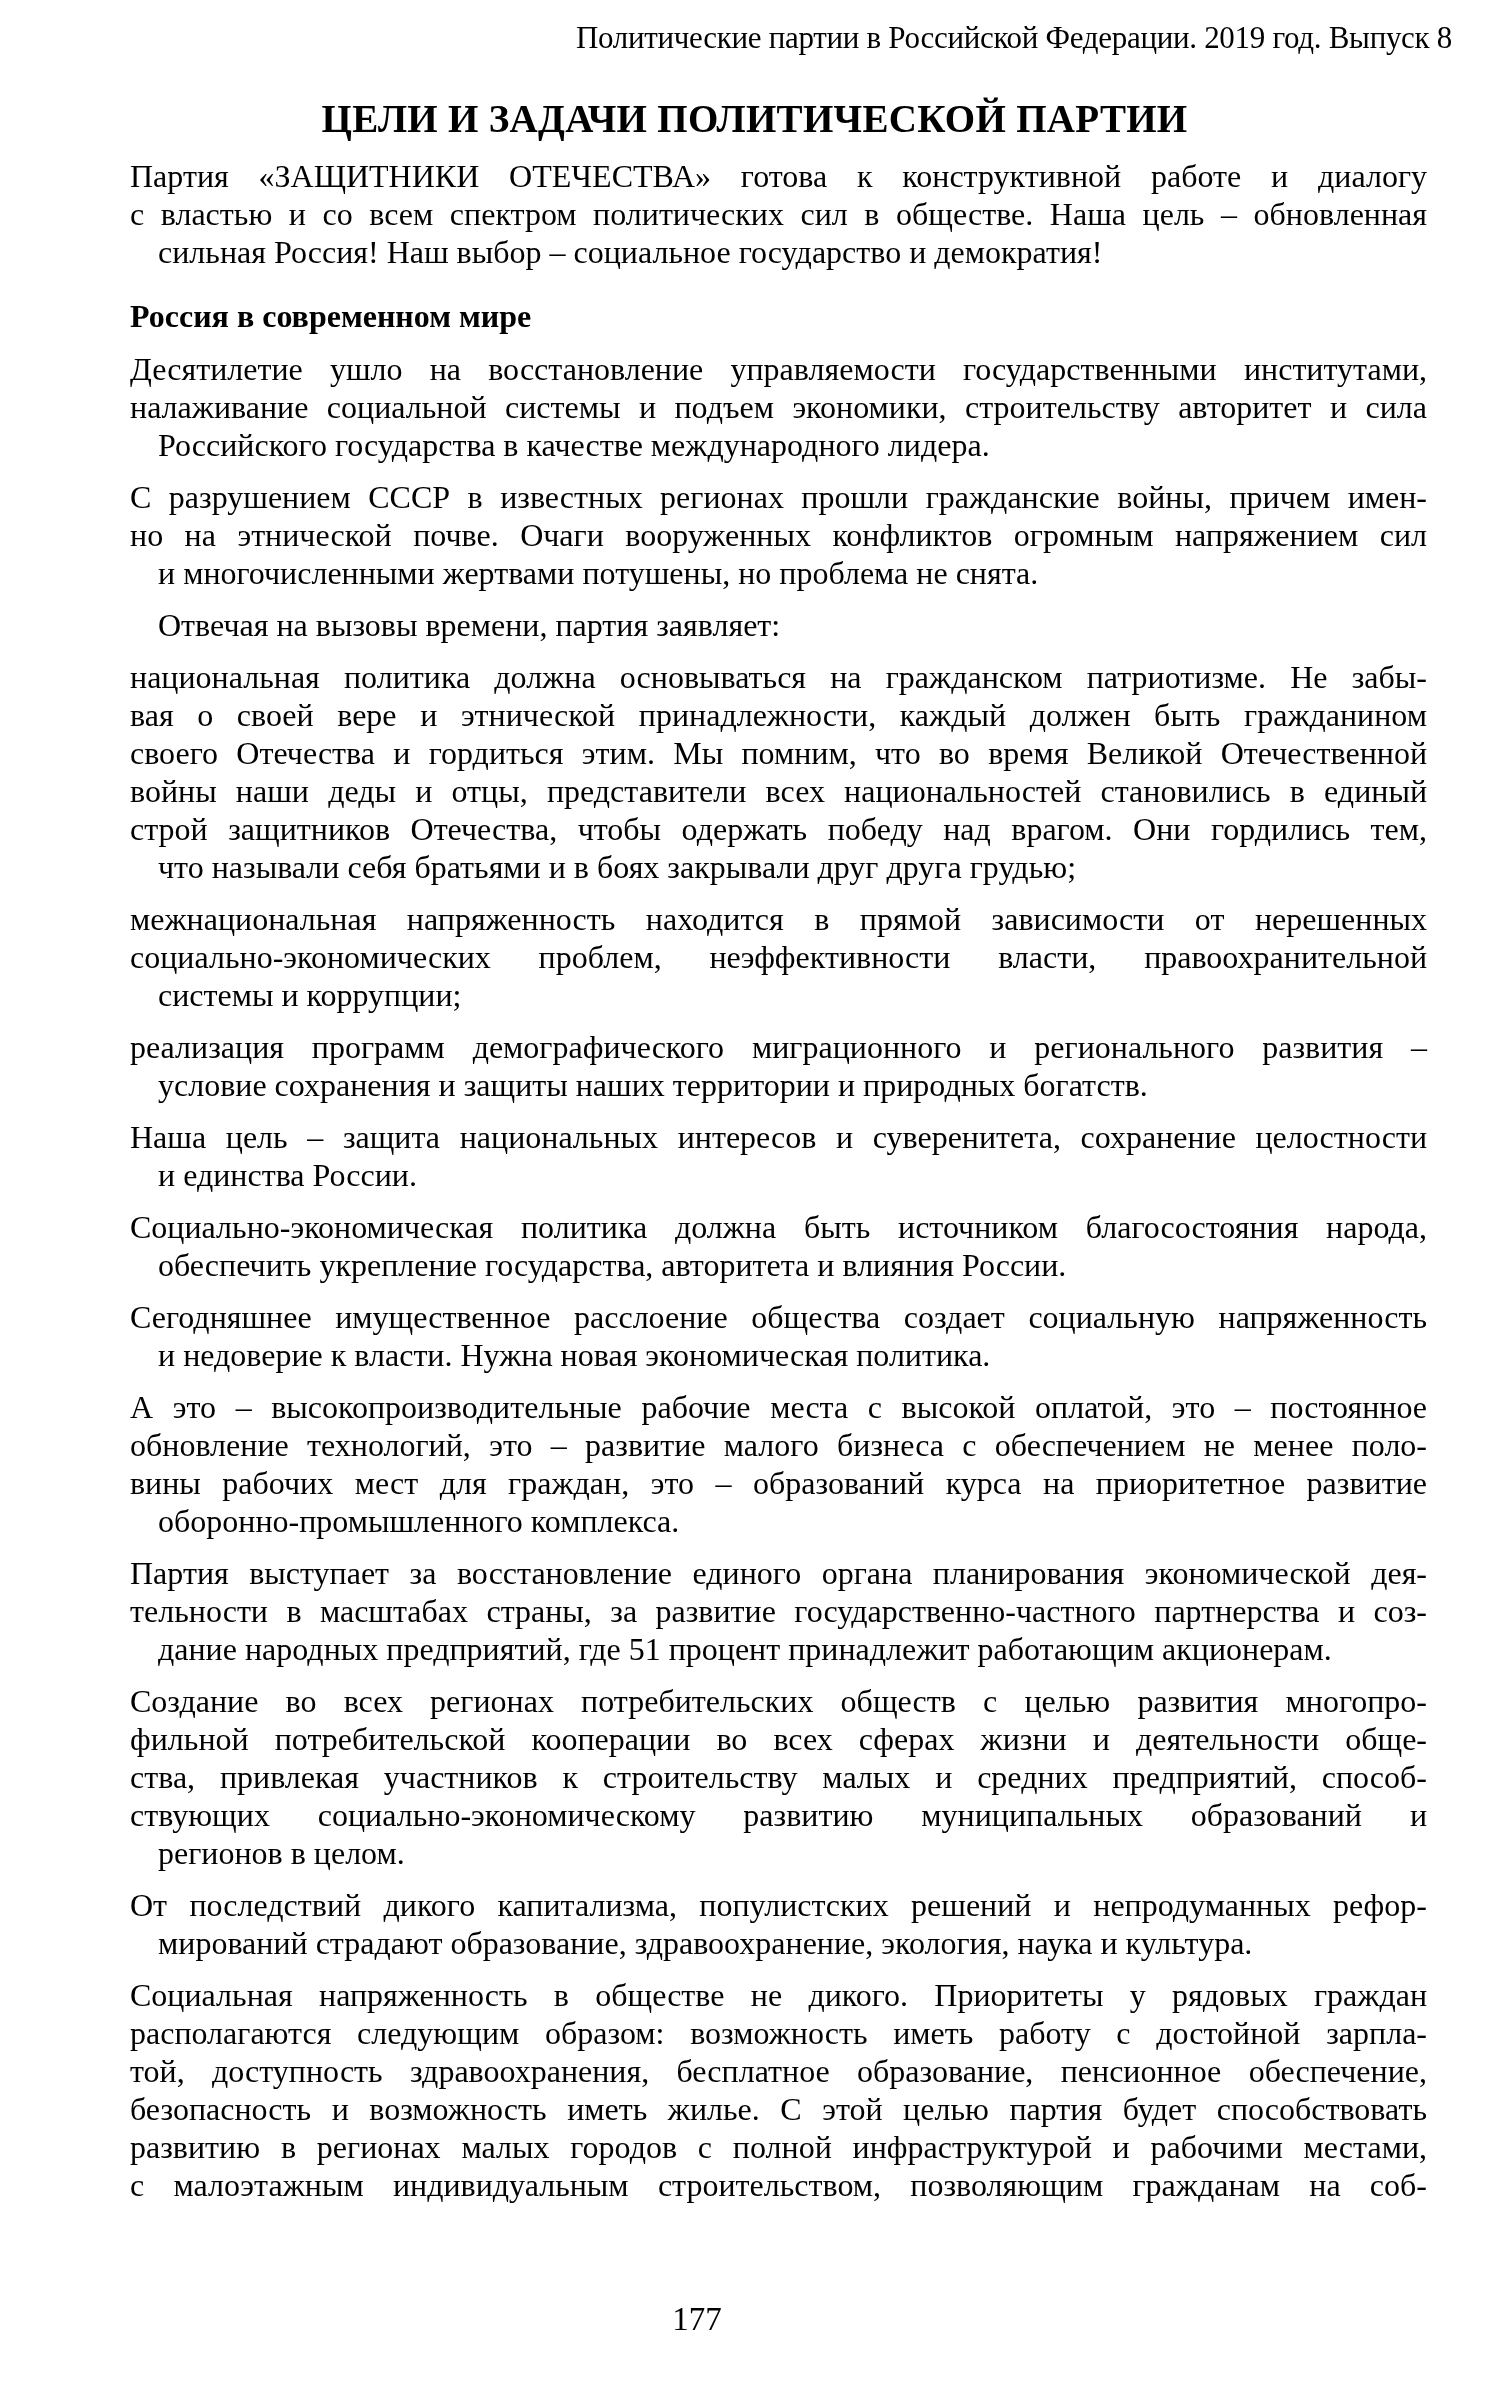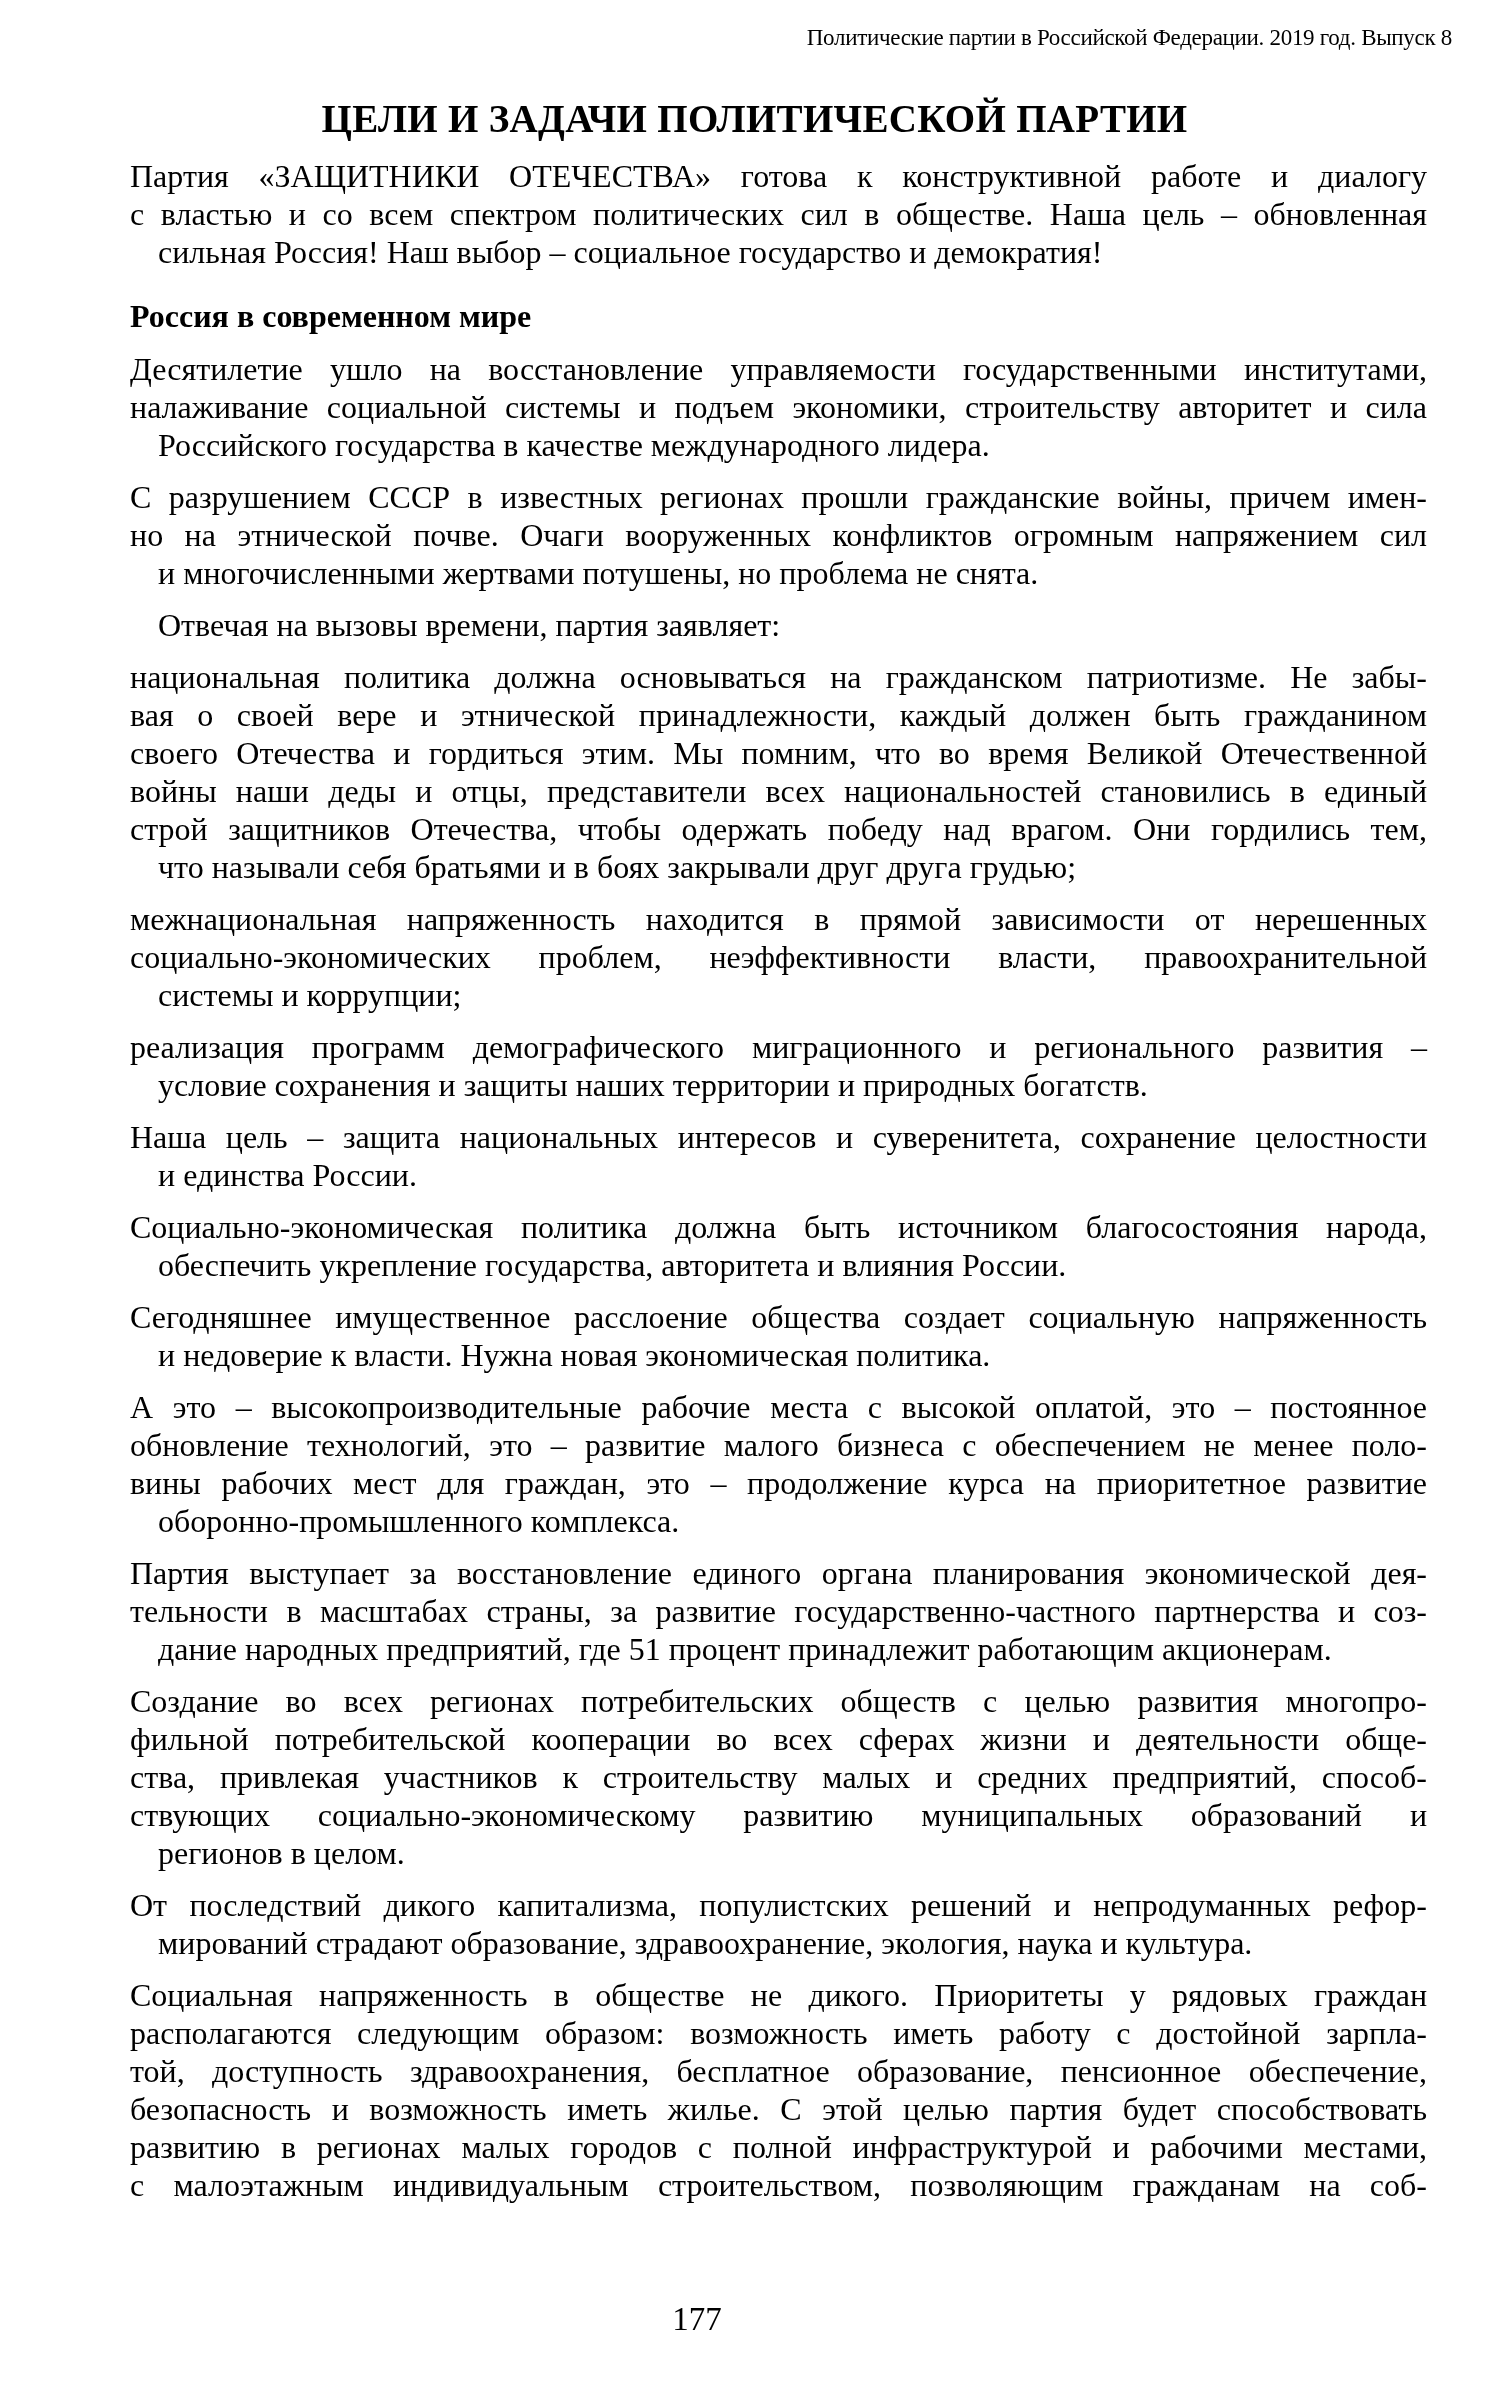--- a/index.html
+++ b/index.html
@@ -2,21 +2,21 @@
 <html style="font-size:10px"><head>
   <meta charset="utf-8">
   <style>
     html, body { margin: 0; padding: 0; background: #ffffff; }
     body {
       width: 1509px; height: 2401px; position: relative; overflow: hidden;
       font-family: "Liberation Serif", "DejaVu Serif", serif; color: #000;
     }
     .running-head {
       position: absolute; top: 19px; right: 57px;
-      font-size: 23px; line-height: 38px; letter-spacing: -0.3px;
+      font-size: 31px; line-height: 38px; letter-spacing: -0.3px;
     }
     .title {
       position: absolute; top: 96px; left: 0; width: 1509px; text-align: center;
       font-size: 39px; font-weight: bold; line-height: 45px; letter-spacing: 0.3px;
     }
     .column {
       position: absolute; left: 130px; width: 1297px; top: 157px;
       font-size: 32px;
     }
     .para { margin: 0 0 14px 0; }
@@ -86,21 +86,21 @@
         <span class="line">Социально-экономическая политика должна быть источником благосостояния народа,</span>
         <span class="line last">обеспечить укрепление государства, авторитета и влияния России.</span>
       </div>
       <div class="para">
         <span class="line">Сегодняшнее имущественное расслоение общества создает социальную напряженность</span>
         <span class="line last">и недоверие к власти. Нужна новая экономическая политика.</span>
       </div>
       <div class="para">
         <span class="line">А это – высокопроизводительные рабочие места с высокой оплатой, это – постоянное</span>
         <span class="line">обновление технологий, это – развитие малого бизнеса с обеспечением не менее поло-</span>
-        <span class="line">вины рабочих мест для граждан, это – продолжение курса на приоритетное развитие</span>
+        <span class="line">вины рабочих мест для граждан, это – образований курса на приоритетное развитие</span>
         <span class="line last">оборонно-промышленного комплекса.</span>
       </div>
       <div class="para">
         <span class="line">Партия выступает за восстановление единого органа планирования экономической дея-</span>
         <span class="line">тельности в масштабах страны, за развитие государственно-частного партнерства и соз-</span>
         <span class="line last">дание народных предприятий, где 51 процент принадлежит работающим акционерам.</span>
       </div>
       <div class="para">
         <span class="line">Создание во всех регионах потребительских обществ с целью развития многопро-</span>
         <span class="line">фильной потребительской кооперации во всех сферах жизни и деятельности обще-</span>

